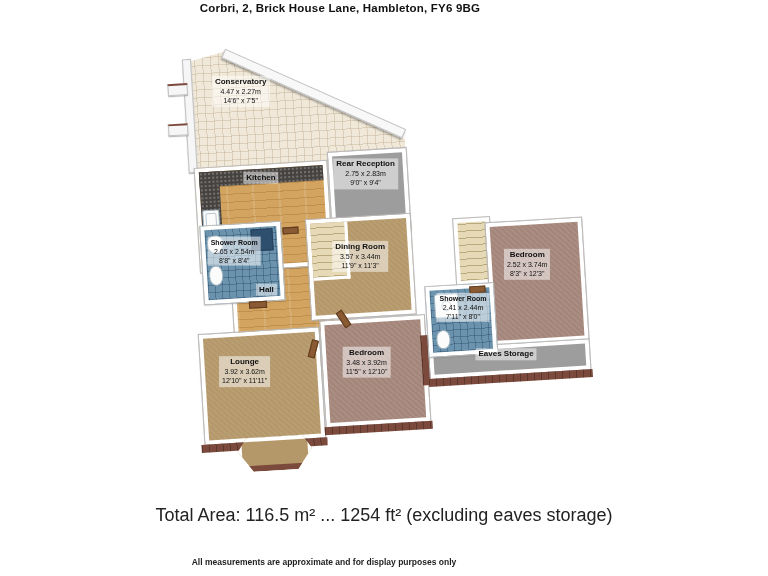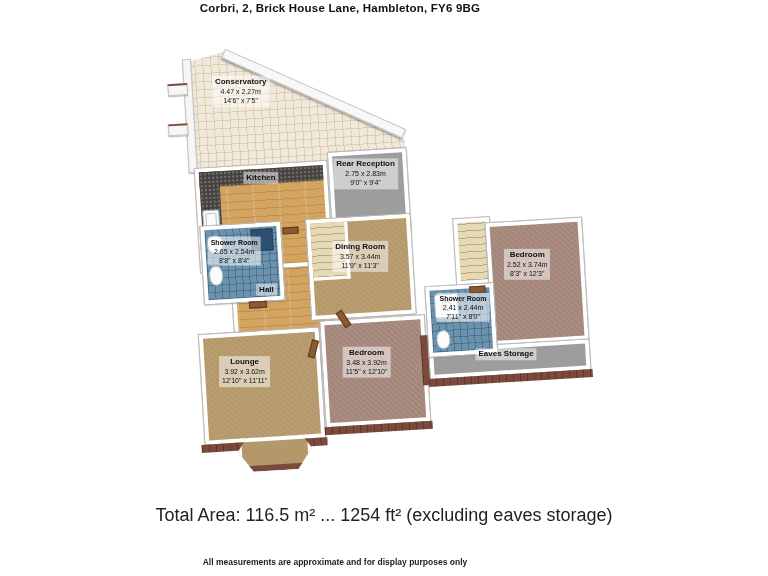--- a/index.html
+++ b/index.html
@@ -10,21 +10,21 @@
   .title{
     position:absolute;top:2px;left:0;width:680px;text-align:center;
     font-size:11.5px;font-weight:bold;letter-spacing:.2px;
   }
   .total-area{
     position:absolute;top:505px;left:0;width:768px;text-align:center;
     font-size:18px;color:#222;
   }
   .disclaimer{
     position:absolute;top:557px;left:0;width:648px;text-align:center;
-    font-size:8.5px;font-weight:bold;color:#222;margin-left:11px;
+    font-size:8.5px;font-weight:bold;color:#222;
   }
   
   .floor{position:absolute;transform:rotate(-3.5deg);}
   .gf{left:186px;top:44px;width:246px;height:420px;}
   .ff{left:424px;top:210px;width:170px;height:176px;}
 
   .room{
     position:absolute;border:4px solid #ffffff;outline:1px solid #b9b9b9;
     box-shadow:0 1px 2px rgba(0,0,0,.25);box-sizing:border-box;
   }

